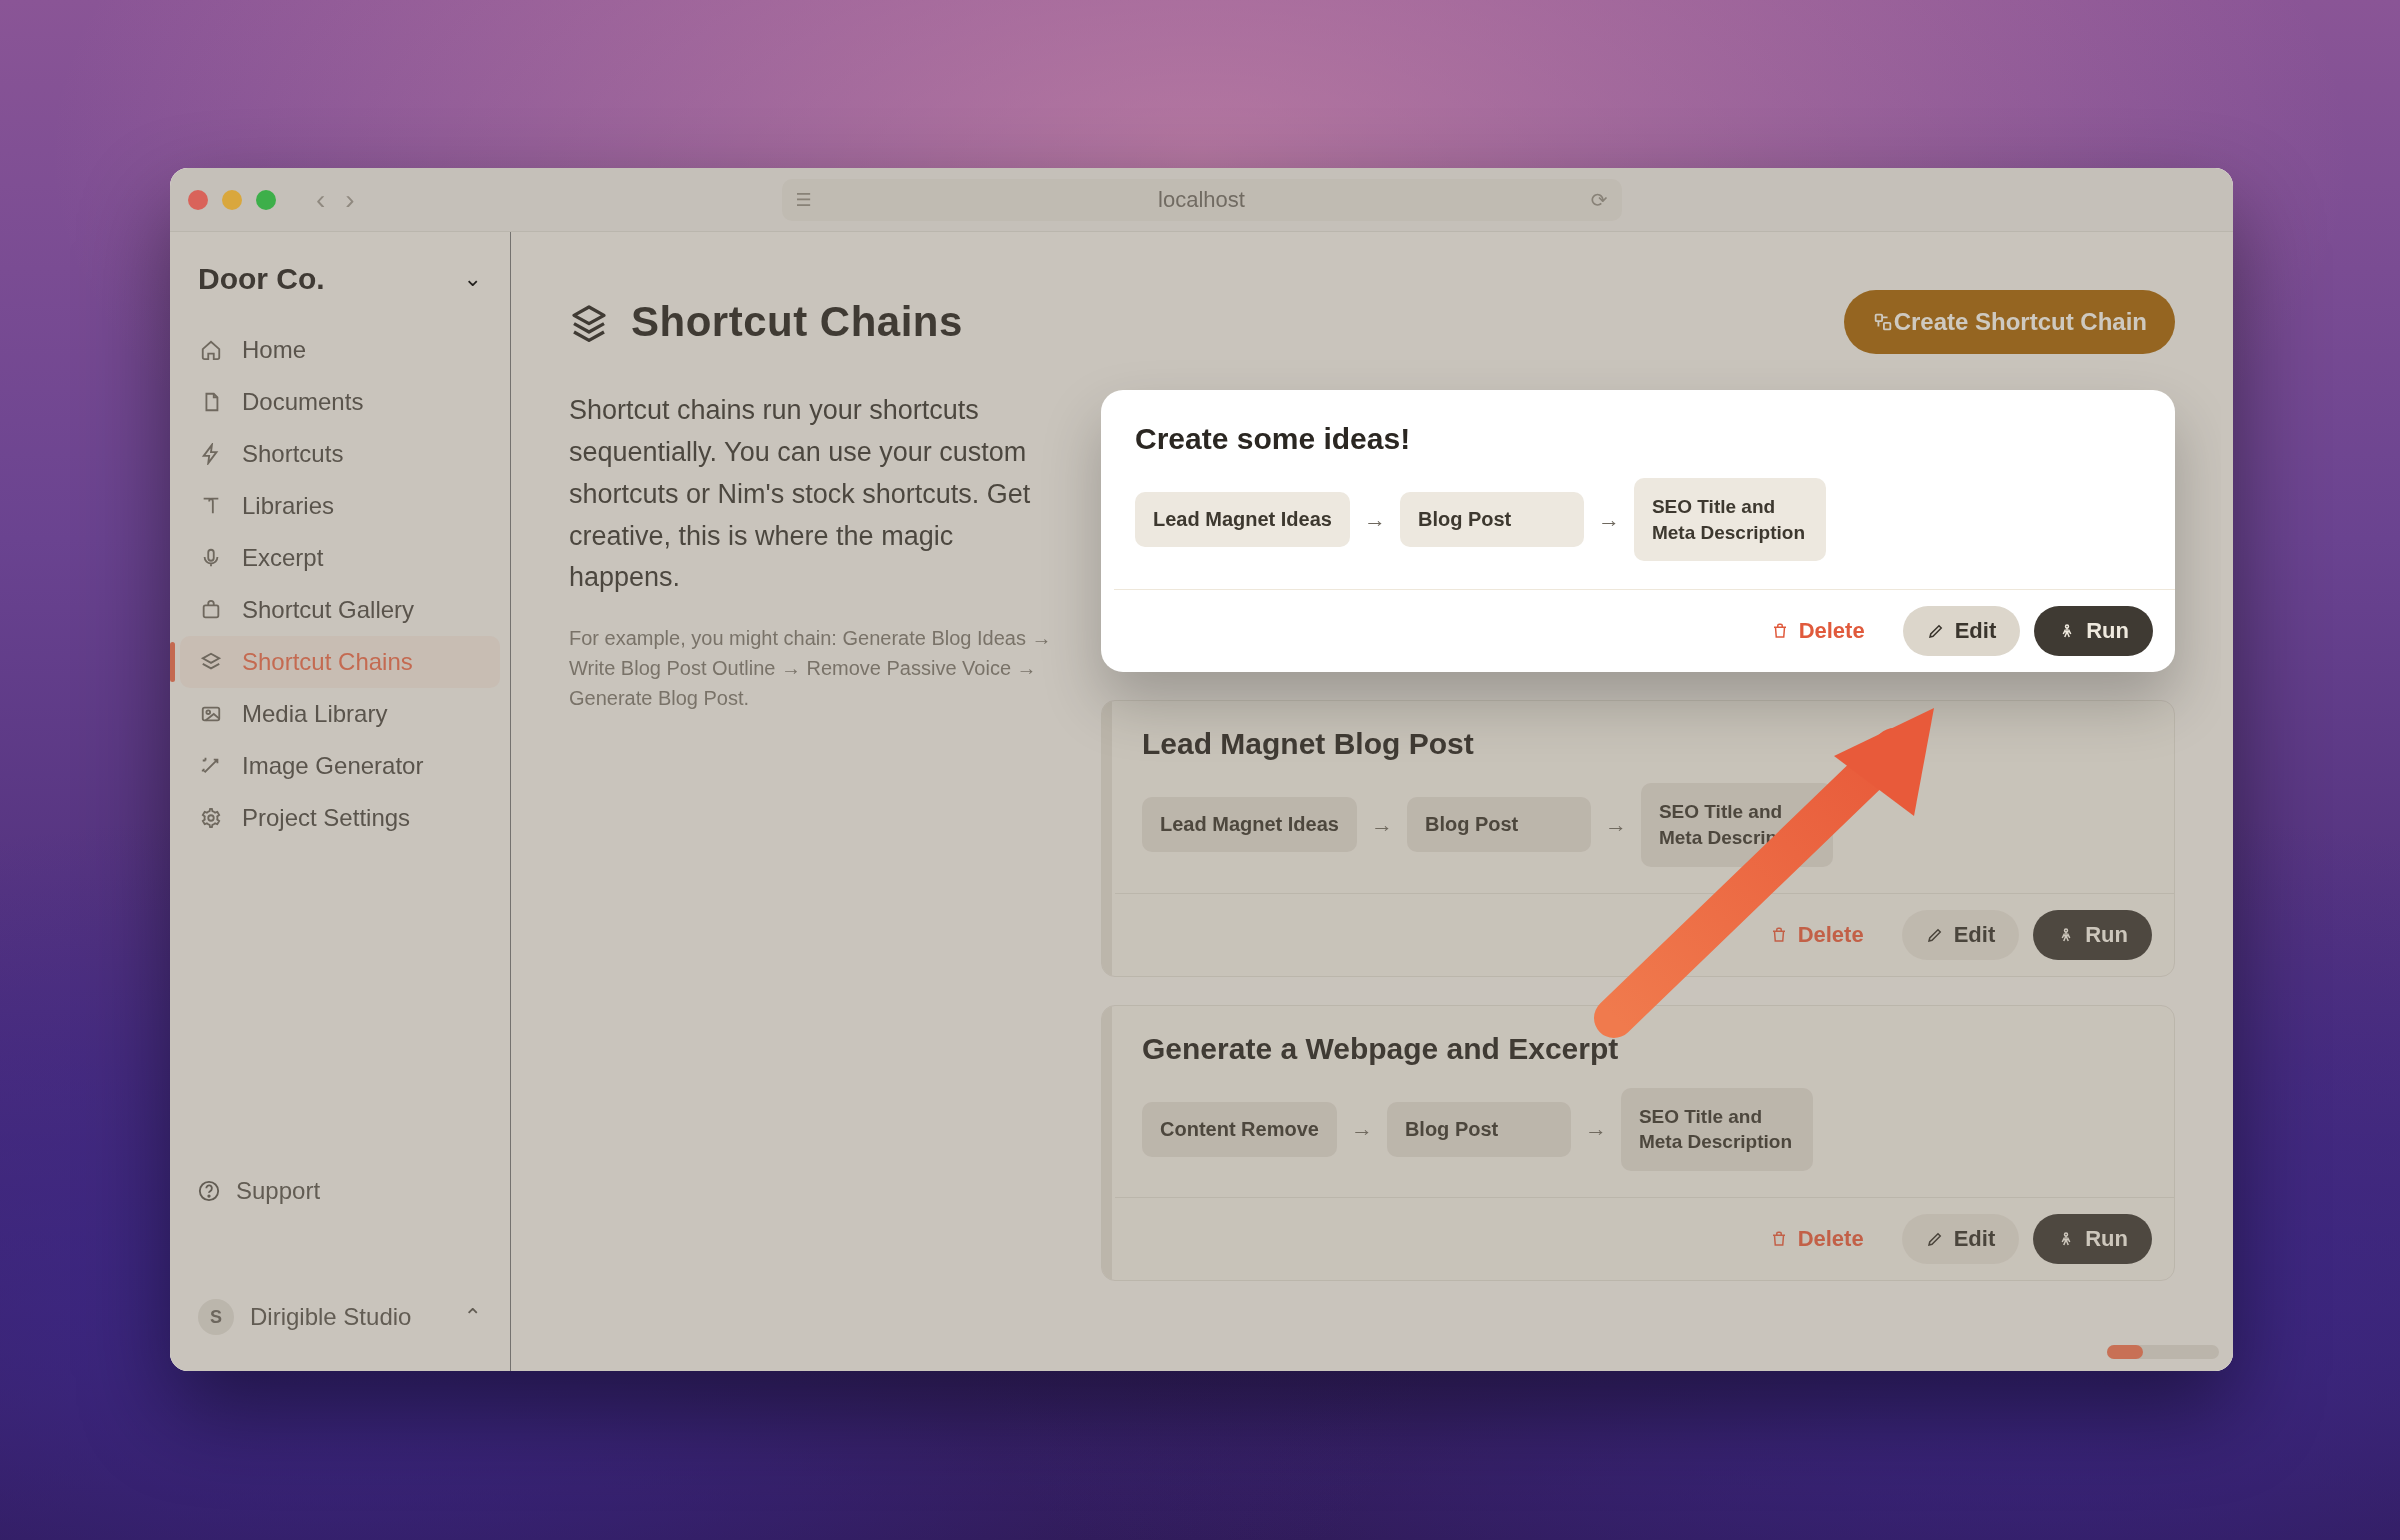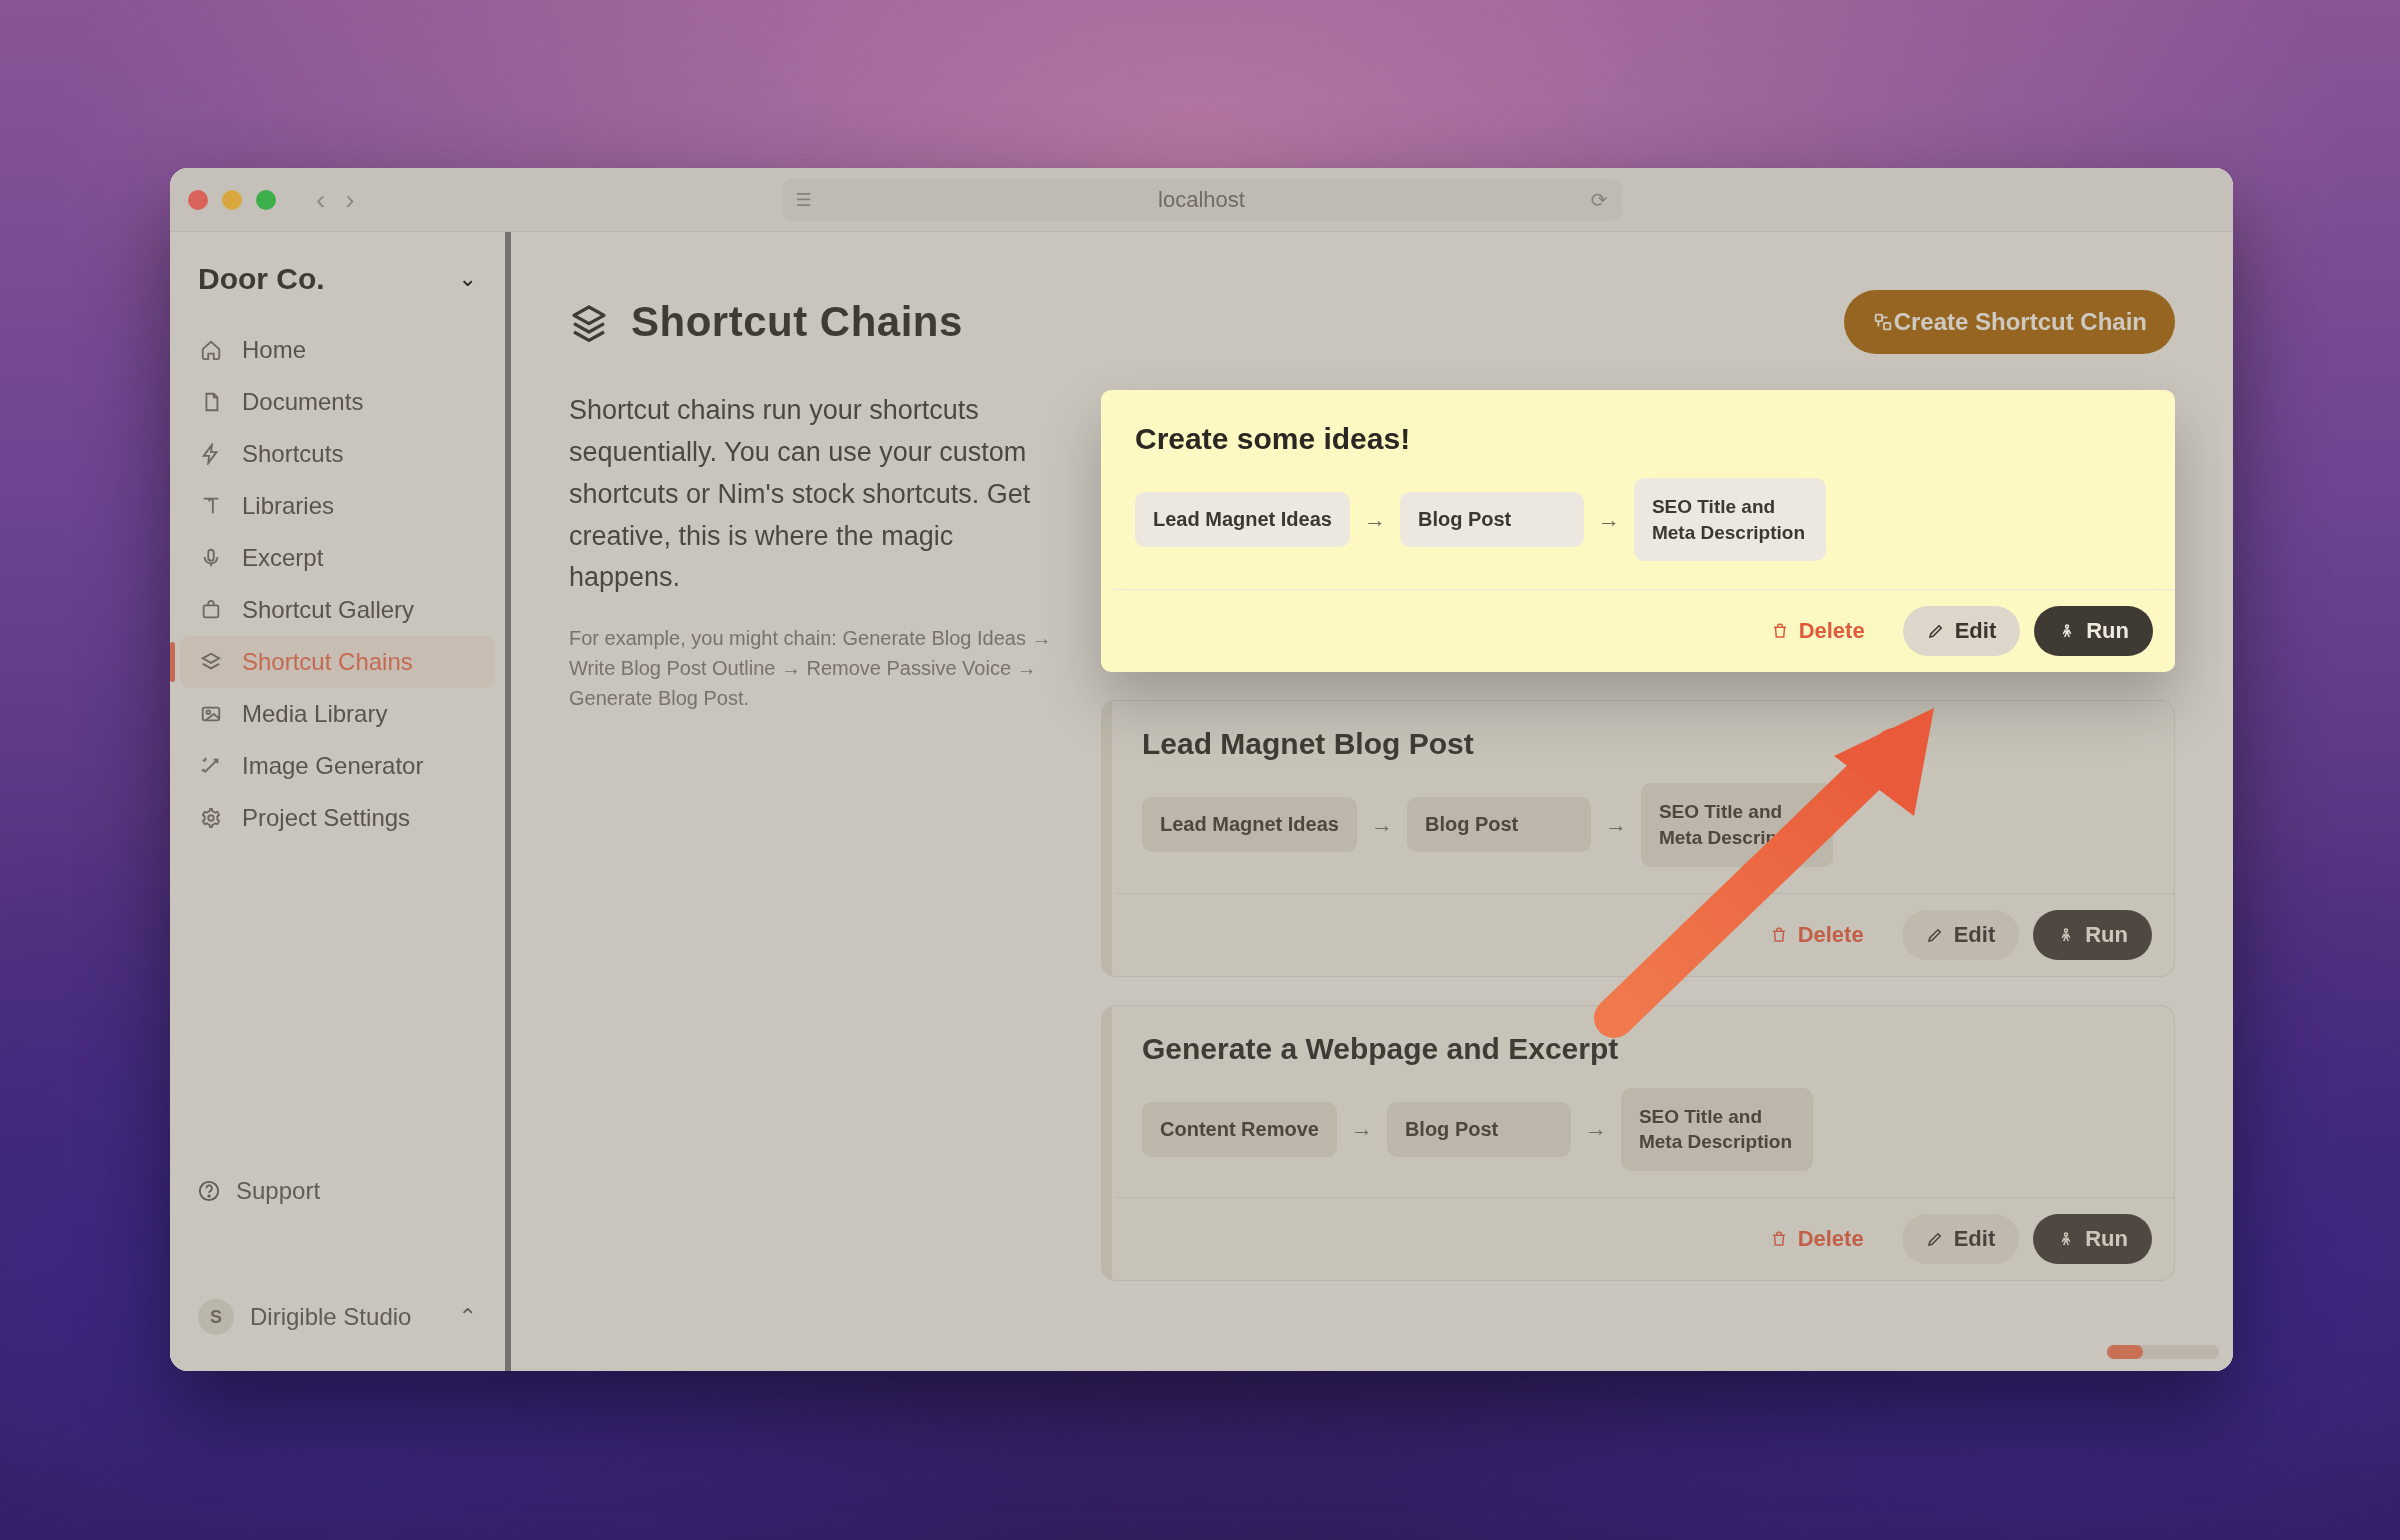--- a/index.html
+++ b/index.html
@@ -49,21 +49,21 @@
   width: 840px; height: 42px;
   background: #ddd8d0; border-radius: 10px;
   display: flex; align-items: center; justify-content: center;
   color: #6f6a62; font-size: 22px;
 }
 .urlbar .reader { position: absolute; left: 14px; color: #8f897f; font-size: 18px; }
 .urlbar .reload { position: absolute; right: 14px; color: #8f897f; font-size: 20px; }
 .app-body { flex: 1; display: flex; }
 .sidebar {
   width: 341px; background: #e9e5de;
-  border-right: 6px solid #737373;
+  border-right: 1px solid #737373;
   display: flex; flex-direction: column;
   padding: 20px 0 14px 0;
 }
 .org-row {
   display: flex; align-items: center; justify-content: space-between;
   padding: 10px 28px 22px 28px;
 }
 .org-name { font-size: 30px; font-weight: 700; color: #2a2622; }
 .nav { padding: 6px 10px; flex: 1; overflow: auto; }
 .nav-item {
@@ -136,21 +136,21 @@
 }
 .btn {
   border: none; border-radius: 26px; padding: 12px 24px;
   font-size: 22px; font-weight: 700; display: inline-flex; align-items: center; gap: 10px;
 }
 .btn-delete { background: transparent; color: #e05a3c; }
 .btn-edit { background: #dcd6cb; color: #3a352d; }
 .btn-run { background: #3f3a33; color: #efe9de; }
 .chevron { font-size: 22px; }
 .highlight-card {
-  background: #fef9c3; border: none; border-radius: 10px;
+  background: #ffffff; border: none; border-radius: 22px;
   box-shadow: 0 30px 60px rgba(0,0,0,0.22);
 }
 .highlight-card::before { display: none; }
 .highlight-card .card-body { padding: 32px 34px 28px 34px; }
 .highlight-card .step-chip { background: #ede8df; }
 .highlight-card .card-actions { border-top: 1px solid #eee7da; }
 .dimmer {
   position: absolute; inset: 0;
   background: rgba(120,112,100,0.28);
   pointer-events: none;

